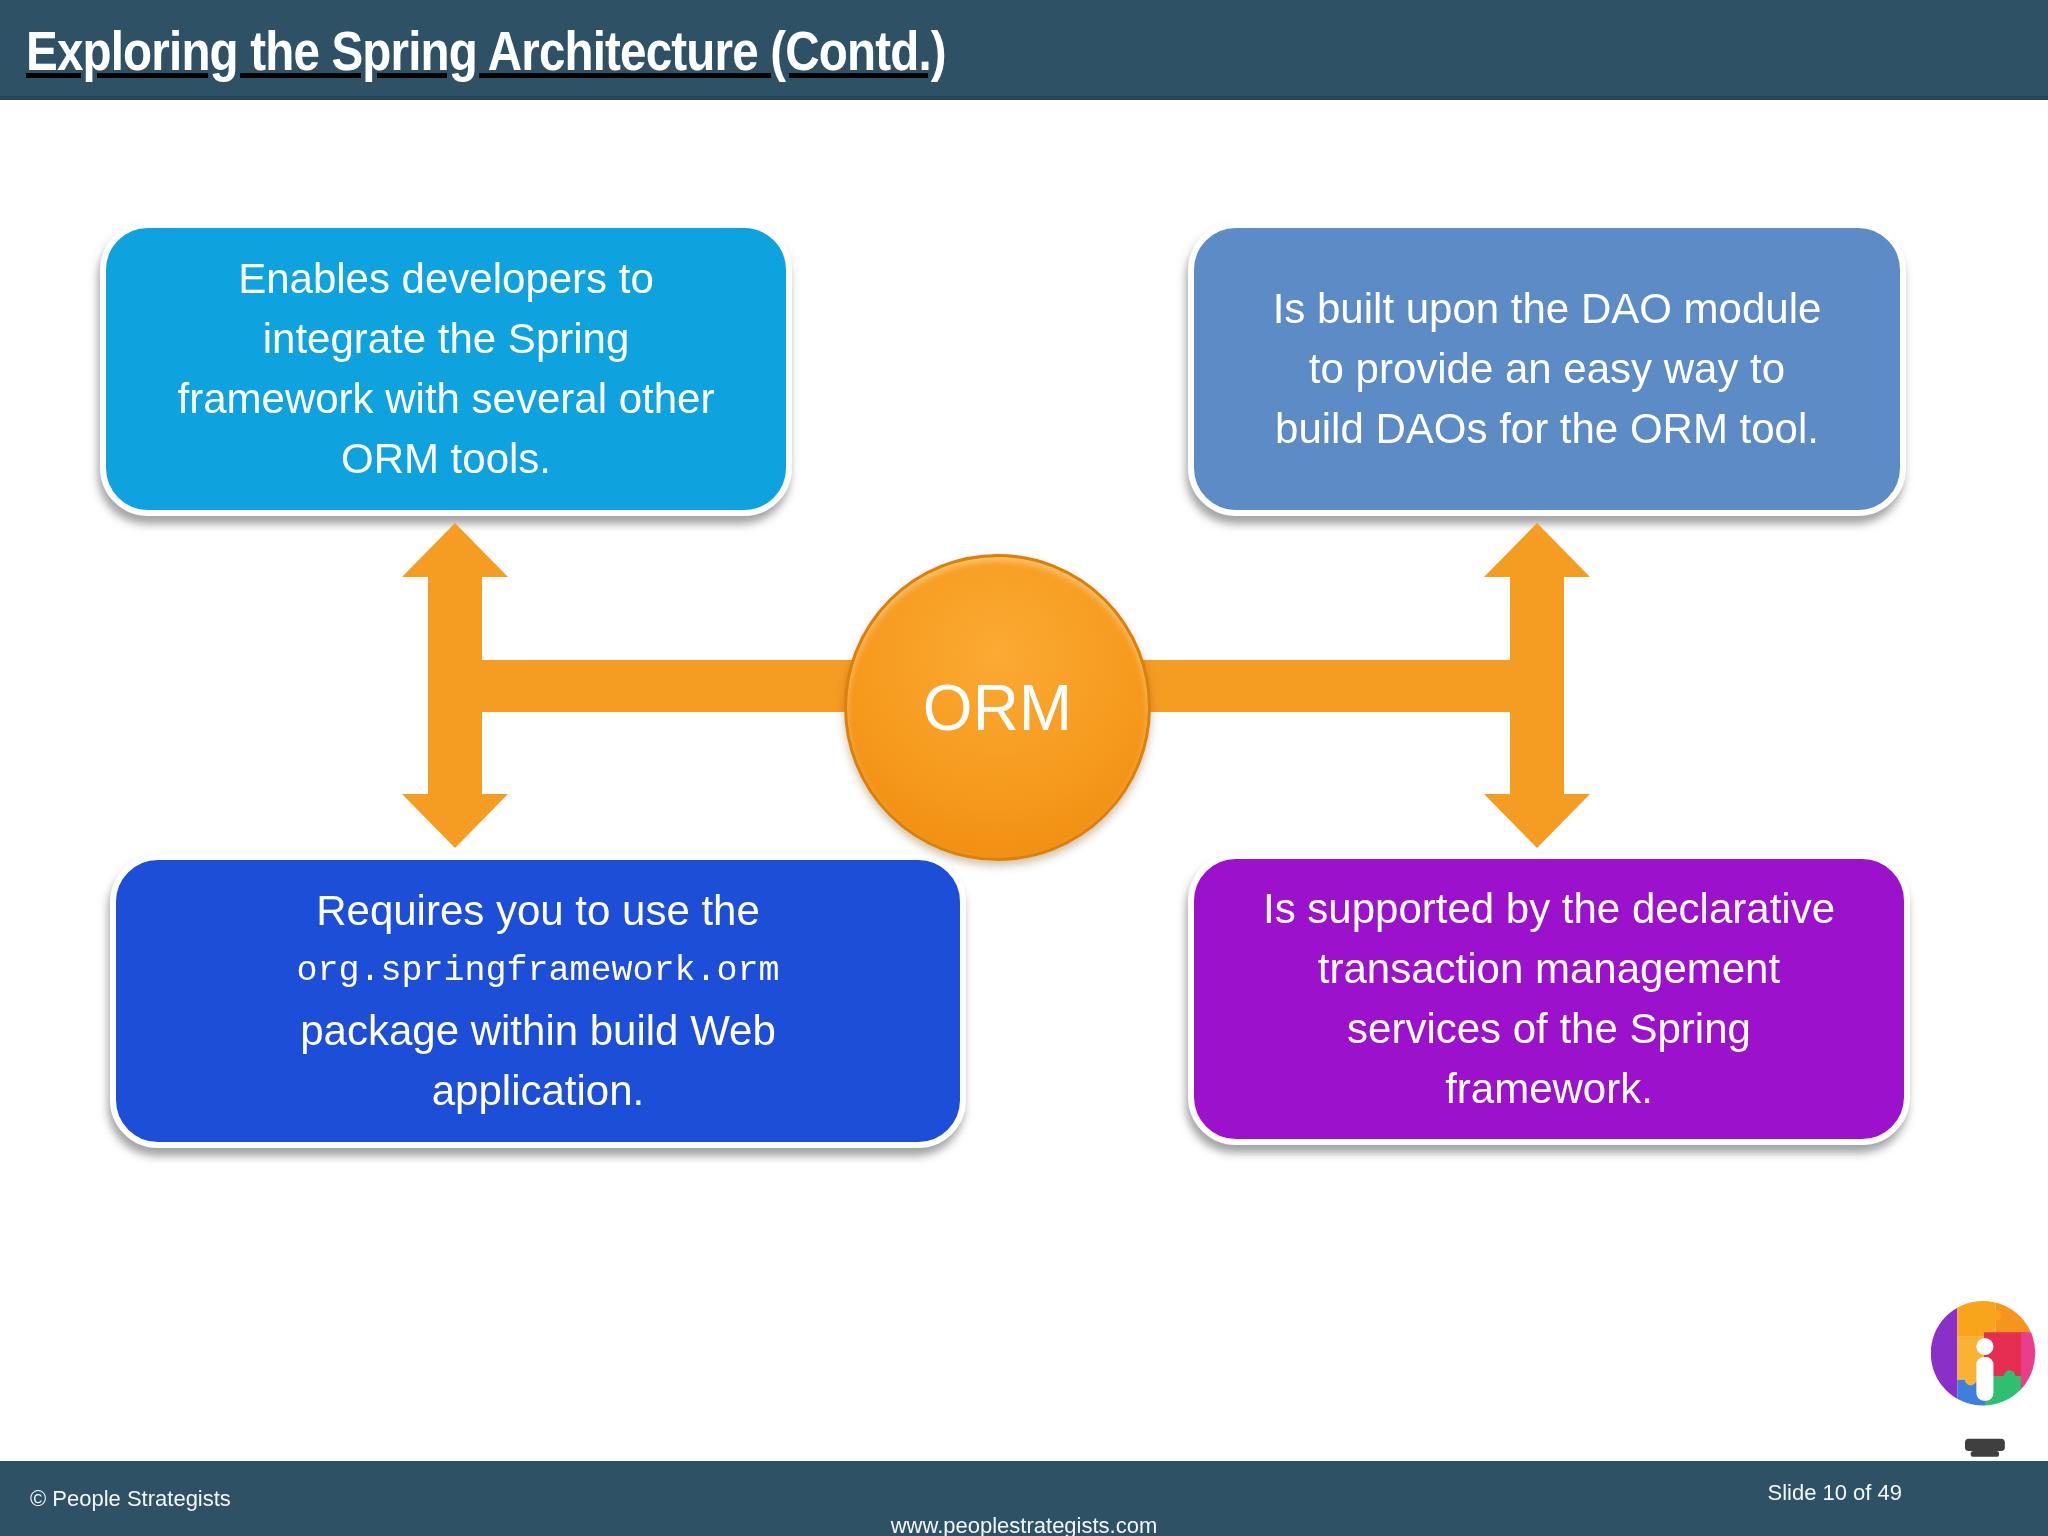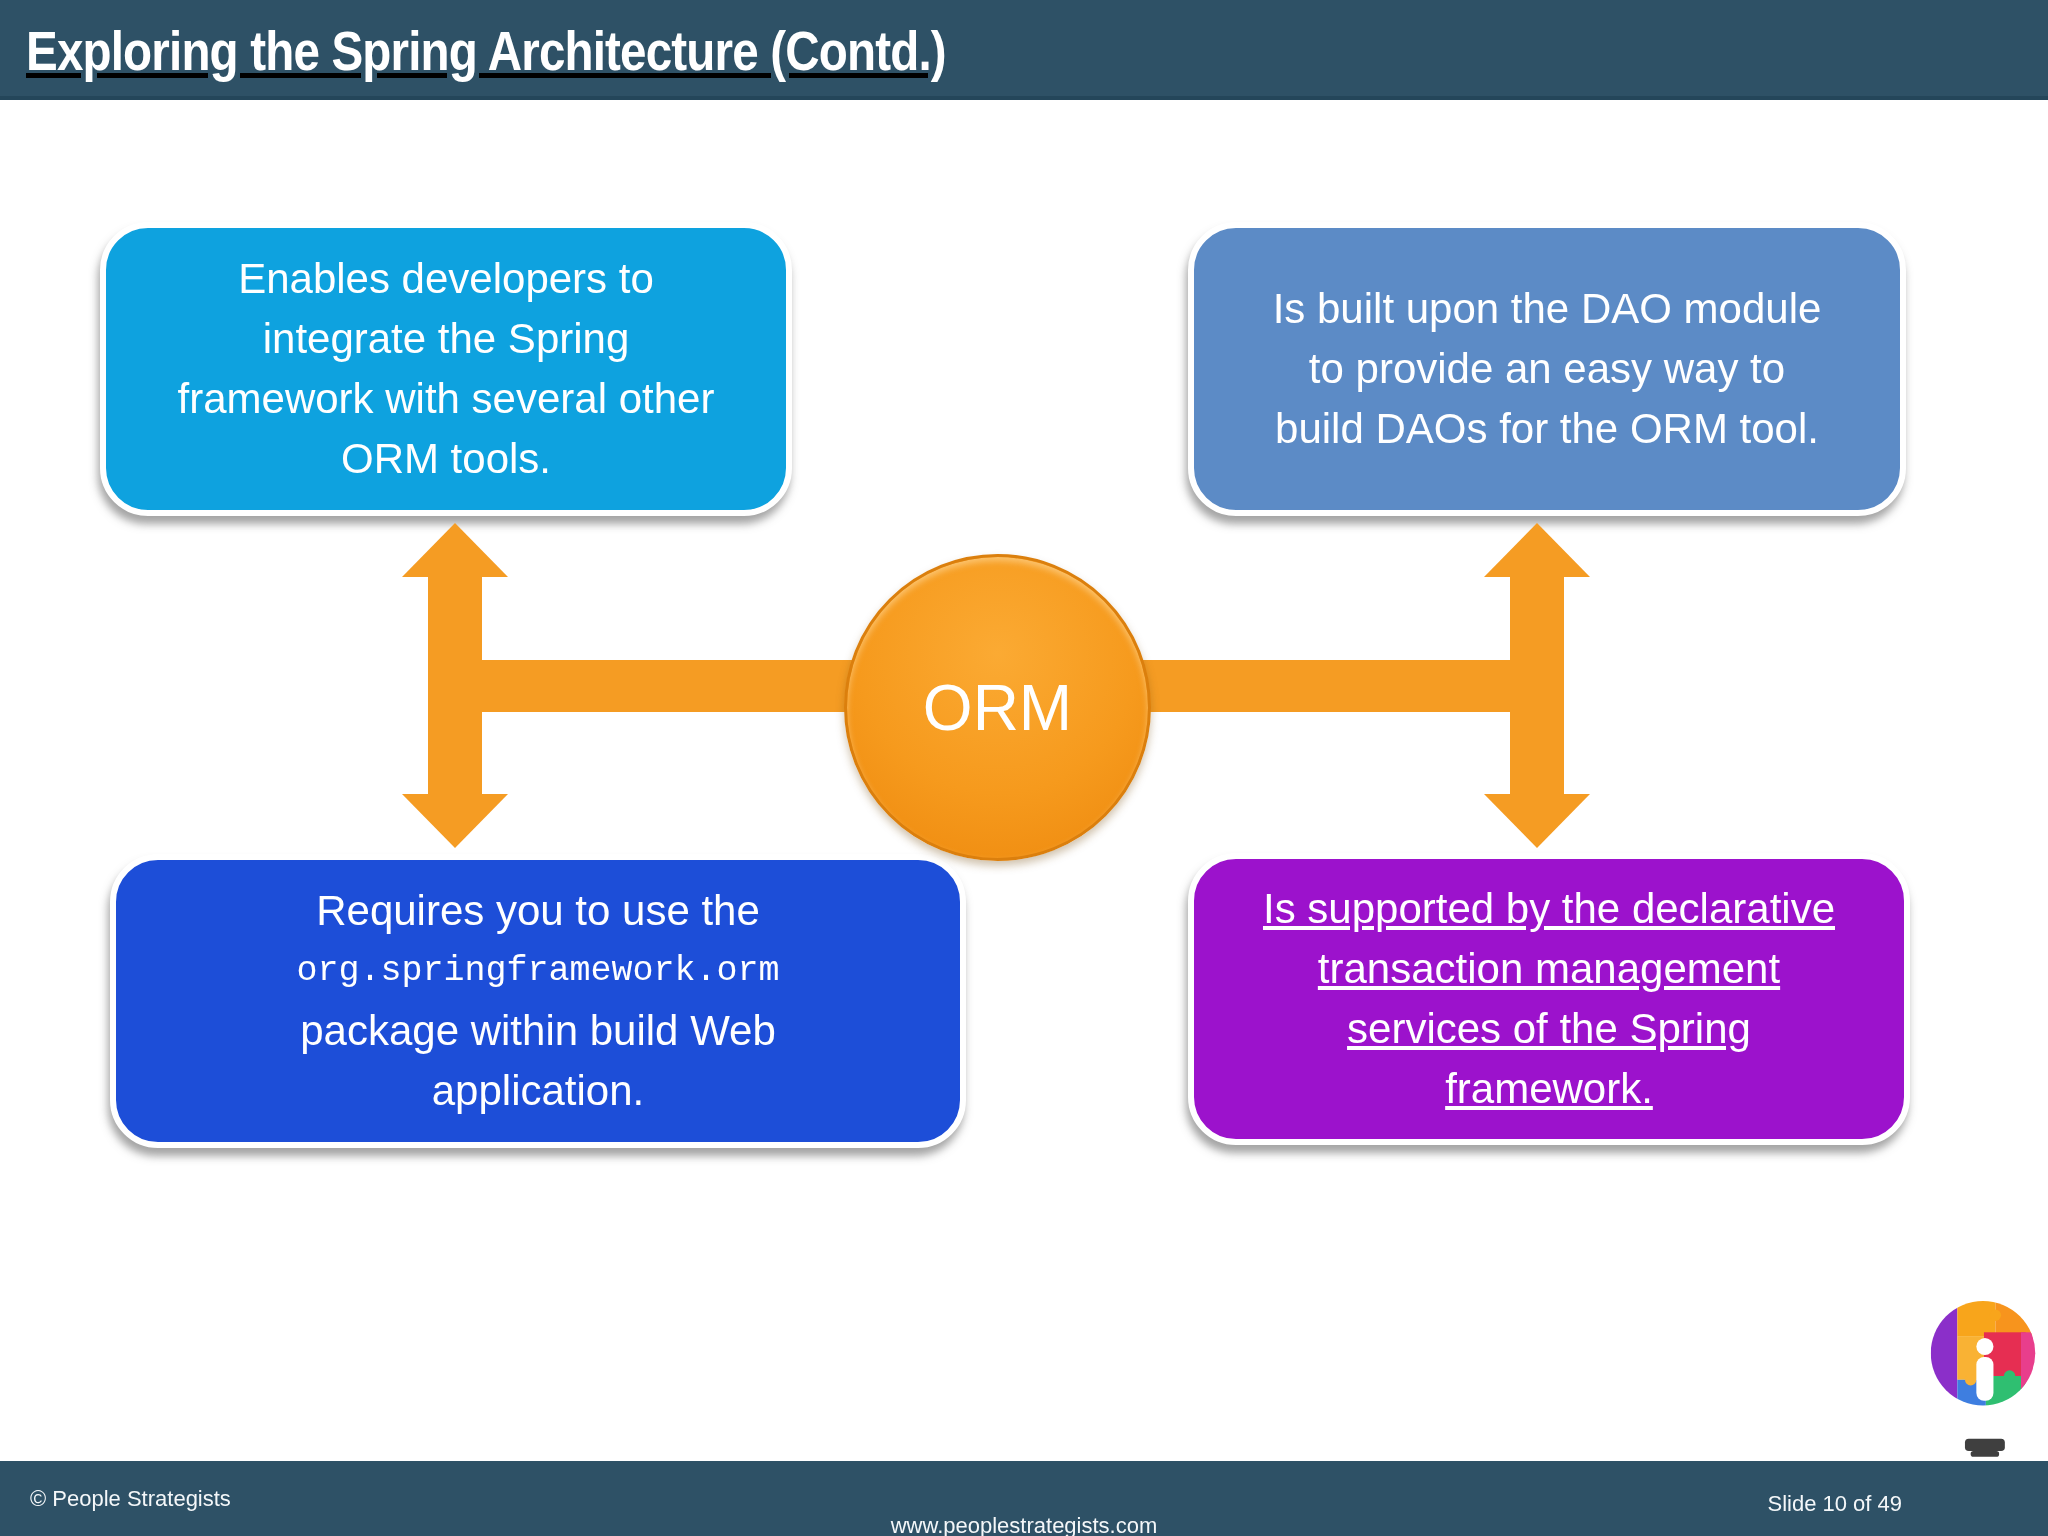--- a/index.html
+++ b/index.html
@@ -17,32 +17,32 @@
   .titlebar h1{
     margin:0 0 0 26px;color:#ffffff;font-size:56px;font-weight:bold;
     letter-spacing:-1px;transform:scaleX(.85);transform-origin:left center;white-space:nowrap;
   }
   .footerbar{
     position:absolute;left:0;top:1461px;width:2048px;height:75px;
     background:#2E5166;color:#f4f7f9;font-size:22px;
   }
   .footer-left{position:absolute;left:30px;top:0;height:75px;display:flex;align-items:center;}
   .footer-center{position:absolute;left:0;top:16px;width:100%;height:97px;display:flex;align-items:center;justify-content:center;}
-  .footer-right{position:absolute;right:146px;top:0;height:63px;display:flex;align-items:center;margin-top:11px;}
+  .footer-right{position:absolute;right:146px;top:0;height:63px;display:flex;align-items:center;}
   
   .box{
     position:absolute;box-sizing:border-box;border:6px solid #ffffff;border-radius:48px;
     box-shadow:-2px 8px 9px rgba(90,90,90,.55);
     display:flex;flex-direction:column;align-items:center;justify-content:center;
     color:#ffffff;font-size:42px;line-height:60px;text-align:center;white-space:pre-line;
   }
   .box-top-left    {left:100px; top:222px; width:692px; height:294px; background:#0EA2DF;}
   .box-top-right   {left:1168px;top:222px; width:718px; height:294px; background:#5C8BC6;margin-left:20px;}
   .box-bottom-left {left:110px; top:854px; width:856px; height:294px; background:#1d4ed8;}
-  .box-bottom-right{left:1188px;top:853px; width:722px; height:292px; background:#9C12CC;text-decoration:underline;}
+  .box-bottom-right{left:1188px;top:853px; width:722px; height:292px; background:#9C12CC;}
   .code-line{font-family:"Liberation Mono",monospace;font-size:35px;line-height:60px;white-space:nowrap;}
   
   .orange{background:#F59C23;}
   .hbar{position:absolute;left:455px;top:660px;width:1092px;height:52px;z-index:1;}
   .vshaft{position:absolute;width:54px;top:570px;height:228px;z-index:1;}
   .vshaft.left{left:428px;} .vshaft.right{left:1510px;}
   .head{position:absolute;width:0;height:0;border-left:53px solid transparent;border-right:53px solid transparent;z-index:1;}
   .head.up{border-bottom:54px solid #F59C23;top:523px;}
   .head.down{border-top:54px solid #F59C23;top:794px;}
   .head.hl{left:402px;} .head.hr{left:1484px;}

